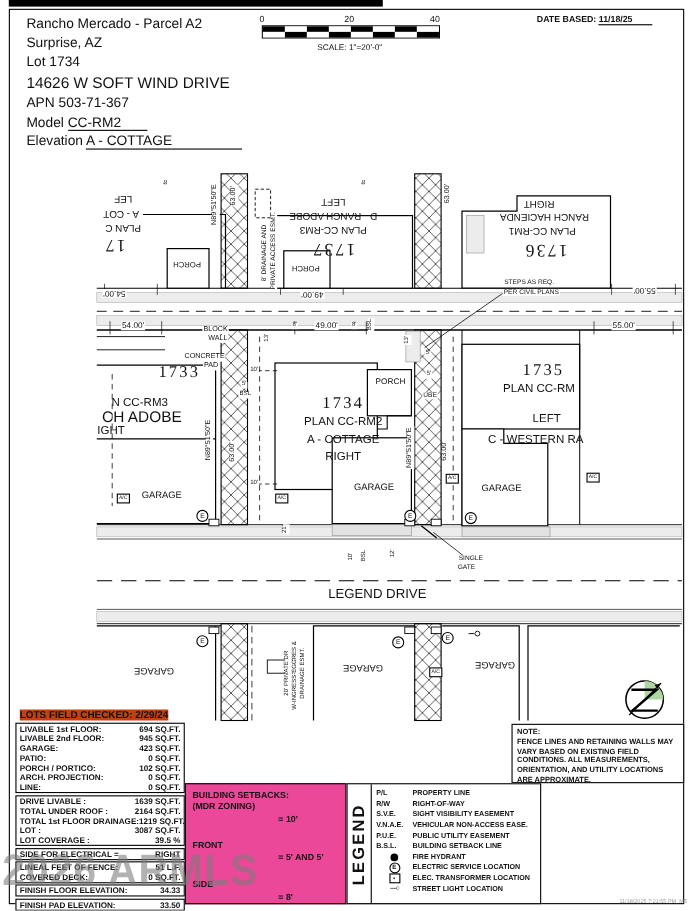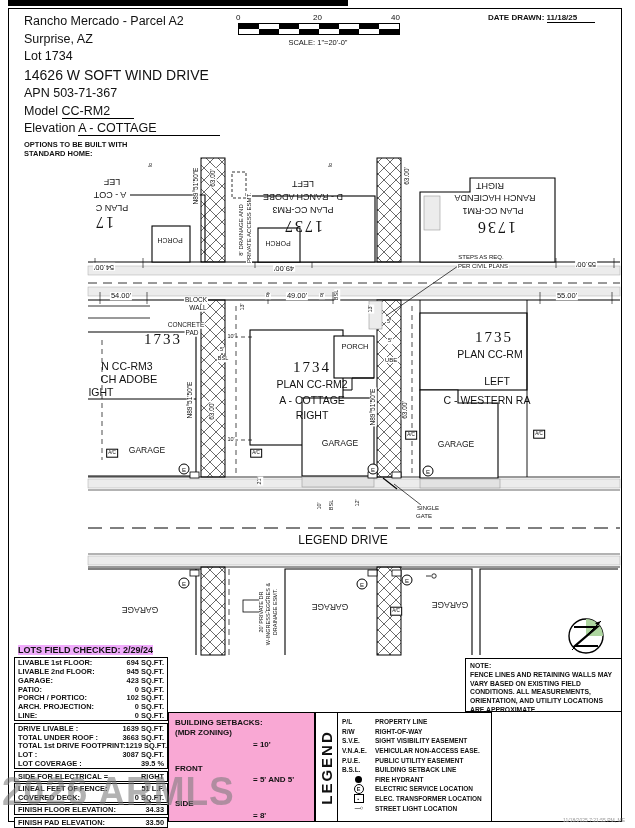--- a/index.html
+++ b/index.html
@@ -23,27 +23,27 @@
   .opts{font-size:7.5px;font-weight:bold;line-height:1.25;margin-top:5px;}
   .scalebar{position:absolute;left:236px;top:13px;z-index:4;}
   .sb-nums{position:relative;width:166px;height:10px;font-size:8px;}
   .sb-nums span{position:absolute;top:0;}
   .sb-bar{width:160px;height:10px;border:1px solid #000;display:flex;flex-wrap:wrap;margin-left:2px;}
   .sb-bar i{width:20px;height:5px;display:block;}
   .sb-bar i.b{background:#000;} .sb-bar i.w{background:#fff;}
   .sb-label{font-size:7.5px;text-align:center;width:164px;margin-top:3px;}
   .datedrawn{position:absolute;left:488px;top:13px;font-size:8px;font-weight:bold;z-index:4;}
   
-  .fieldcheck{position:absolute;left:18px;top:645px;font-size:9px;font-weight:bold;z-index:3;background:#f0abfc;}
+  .fieldcheck{position:absolute;left:18px;top:645px;font-size:9px;font-weight:bold;z-index:3;background:#c2410c;}
   #stats-table{position:absolute;left:14px;top:657px;width:154px;z-index:3;}
   .stat-group{border:1.3px solid #000;background:#fff;margin-bottom:1.5px;}
-  .stat-row{display:flex;justify-content:space-between;align-items:flex-end;height:8.9px;
+  .stat-row{display:flex;justify-content:space-between;align-items:flex-start;height:8.9px;
       padding:0 3px;font-size:7.4px;font-weight:bold;white-space:nowrap;}
   .setbacks{position:absolute;left:168px;top:712px;width:147px;height:110px;border:1.4px solid #000;
-      background:#f9a8d4;z-index:3;box-sizing:border-box;padding:5px 6px;font-size:8px;font-weight:bold;}
+      background:#ec4899;z-index:3;box-sizing:border-box;padding:5px 6px;font-size:8px;font-weight:bold;}
   .setbacks .sb-title{margin-bottom:1px;}
   .sbk-row{display:flex;margin-top:2.5px;}
   .sbk-row .k{width:78px;margin-top:24px;} .sbk-row .v{flex:1;}
   .legendbox{position:absolute;left:315px;top:712px;width:177px;height:110px;border:1.4px solid #000;
       background:#fff;z-index:3;box-sizing:border-box;display:flex;}
   .legend-side{width:21px;border-right:1px solid #000;display:flex;align-items:center;justify-content:center;}
   .legend-side span{transform:rotate(-90deg);font-size:15px;letter-spacing:2px;font-weight:bold;white-space:nowrap;}
   .legend-items{flex:1;padding:4px 2px 2px 4px;}
   .legend-row{display:flex;align-items:center;height:9.6px;font-size:6.5px;font-weight:bold;white-space:nowrap;}
   .legend-row .abbr{width:33px;}
@@ -213,21 +213,21 @@
       <span class="plan-lbl bg" style="left: 322px; top: 296px; font-size: 5.5px; transform: translate(-50%, -50%) rotate(0deg);">8'</span>
       <span class="plan-lbl bg" style="left: 337px; top: 295px; font-size: 5.5px; transform: translate(-50%, -50%) rotate(-90deg);">BSL</span>
       <span class="plan-lbl bg" style="left: 243px; top: 307px; font-size: 5.5px; transform: translate(-50%, -50%) rotate(-90deg);">13'</span>
       <span class="plan-lbl bg" style="left: 371px; top: 309px; font-size: 5.5px; transform: translate(-50%, -50%) rotate(-90deg);">13'</span>
       <span class="plan-lbl bg" style="left: 196px; top: 300px; font-size: 6.5px; transform: translate(-50%, -50%) rotate(0deg);">BLOCK</span>
       <span class="plan-lbl bg" style="left: 198px; top: 308px; font-size: 6.5px; transform: translate(-50%, -50%) rotate(0deg);">WALL</span>
       <span class="plan-lbl bg" style="left: 186px; top: 325px; font-size: 6.5px; transform: translate(-50%, -50%) rotate(0deg);">CONCRETE</span>
       <span class="plan-lbl bg" style="left: 192px; top: 333px; font-size: 6.5px; transform: translate(-50%, -50%) rotate(0deg);">PAD</span>
       <span class="plan-lbl serif" style="left: 163px; top: 339px; font-size: 15px; transform: translate(-50%, -50%) rotate(0deg);">1733</span>
       <span class="plan-lbl" style="left: 127px; top: 366px; font-size: 10.5px; transform: translate(-50%, -50%) rotate(0deg);">N CC-RM3</span>
-      <span class="plan-lbl" style="left: 129px; top: 379px; font-size: 11px; transform: translate(-50%, -50%) rotate(0deg);">CH ADOBE</span>
+      <span class="plan-lbl" style="left: 129px; top: 379px; font-size: 14px; transform: translate(-50%, -50%) rotate(0deg);">CH ADOBE</span>
       <span class="plan-lbl" style="left: 101px; top: 392px; font-size: 10.5px; transform: translate(-50%, -50%) rotate(0deg);">IGHT</span>
       <span class="plan-lbl" style="left: 147px; top: 450px; font-size: 8.5px; transform: translate(-50%, -50%) rotate(0deg);">GARAGE</span>
       <span class="plan-lbl serif" style="left: 312px; top: 367px; font-size: 15px; transform: translate(-50%, -50%) rotate(0deg);">1734</span>
       <span class="plan-lbl" style="left: 312px; top: 384px; font-size: 10.5px; transform: translate(-50%, -50%) rotate(0deg);">PLAN CC-RM2</span>
       <span class="plan-lbl" style="left: 312px; top: 400px; font-size: 10.5px; transform: translate(-50%, -50%) rotate(0deg);">A - COTTAGE</span>
       <span class="plan-lbl" style="left: 312px; top: 415px; font-size: 10.5px; transform: translate(-50%, -50%) rotate(0deg);">RIGHT</span>
       <span class="plan-lbl" style="left: 355px; top: 347px; font-size: 7.5px; transform: translate(-50%, -50%) rotate(0deg);">PORCH</span>
       <span class="plan-lbl" style="left: 340px; top: 443px; font-size: 8.5px; transform: translate(-50%, -50%) rotate(0deg);">GARAGE</span>
       <span class="plan-lbl serif" style="left: 494px; top: 337px; font-size: 15px; transform: translate(-50%, -50%) rotate(0deg);">1735</span>
       <span class="plan-lbl" style="left: 490px; top: 354px; font-size: 10.5px; transform: translate(-50%, -50%) rotate(0deg);">PLAN CC-RM</span>
@@ -278,24 +278,20 @@
     <div class="h1 addr">14626 W SOFT WIND DRIVE</div>
     <div class="h1">APN    503-71-367</div>
     <div class="h1">
       <span>Model</span>
       <span class="uline" style="padding-right:24px;">CC-RM2</span>
     </div>
     <div class="h1">
       <span>Elevation</span>
       <span class="uline" style="padding-right:64px;">A - COTTAGE</span>
     </div>
-    <div class="opts">
-      <div>OPTIONS TO BE BUILT WITH</div>
-      <div>STANDARD HOME:</div>
-    </div>
   </div>
 
   <div class="scalebar">
     <div class="sb-nums">
       <span style="left:0;">0</span>
       <span style="left:77px;">20</span>
       <span style="left:155px;">40</span>
     </div>
     <div class="sb-bar">
       <i class="b"></i>
@@ -312,21 +308,21 @@
         <i class="b"></i>
         <i class="w"></i>
         <i class="b"></i>
         <i class="w"></i>
         <i class="b"></i>
     </div>
     <div class="sb-label">SCALE: 1"=20'-0"</div>
   </div>
 
   <div class="datedrawn">
-    <span>DATE DRAWN:</span>
+    <span>DATE BASED:</span>
     <span class="uline" style="padding-right:18px;">11/18/25</span>
   </div>
 
   <div class="fieldcheck">LOTS FIELD CHECKED: 2/29/24</div>
   <div id="stats-table">
       <div class="stat-group">
         <div class="stat-row">
           <span>LIVABLE 1st FLOOR:</span>
           <span>694 SQ.FT.</span>
         </div>
@@ -355,24 +351,24 @@
           <span>0 SQ.FT.</span>
         </div>
       </div>
       <div class="stat-group">
         <div class="stat-row">
           <span>DRIVE LIVABLE :</span>
           <span>1639 SQ.FT.</span>
         </div>
         <div class="stat-row">
           <span>TOTAL UNDER ROOF :</span>
-          <span>3663 SQ.FT.</span>
-        </div>
-        <div class="stat-row">
-          <span>TOTAL 1st DRIVE FOOTPRINT:</span>
+          <span>2164 SQ.FT.</span>
+        </div>
+        <div class="stat-row">
+          <span>TOTAL 1st FLOOR DRAINAGE:</span>
           <span>1219 SQ.FT.</span>
         </div>
         <div class="stat-row">
           <span>LOT :</span>
           <span>3087 SQ.FT.</span>
         </div>
         <div class="stat-row">
           <span>LOT COVERAGE :</span>
           <span>39.5 %</span>
         </div>

